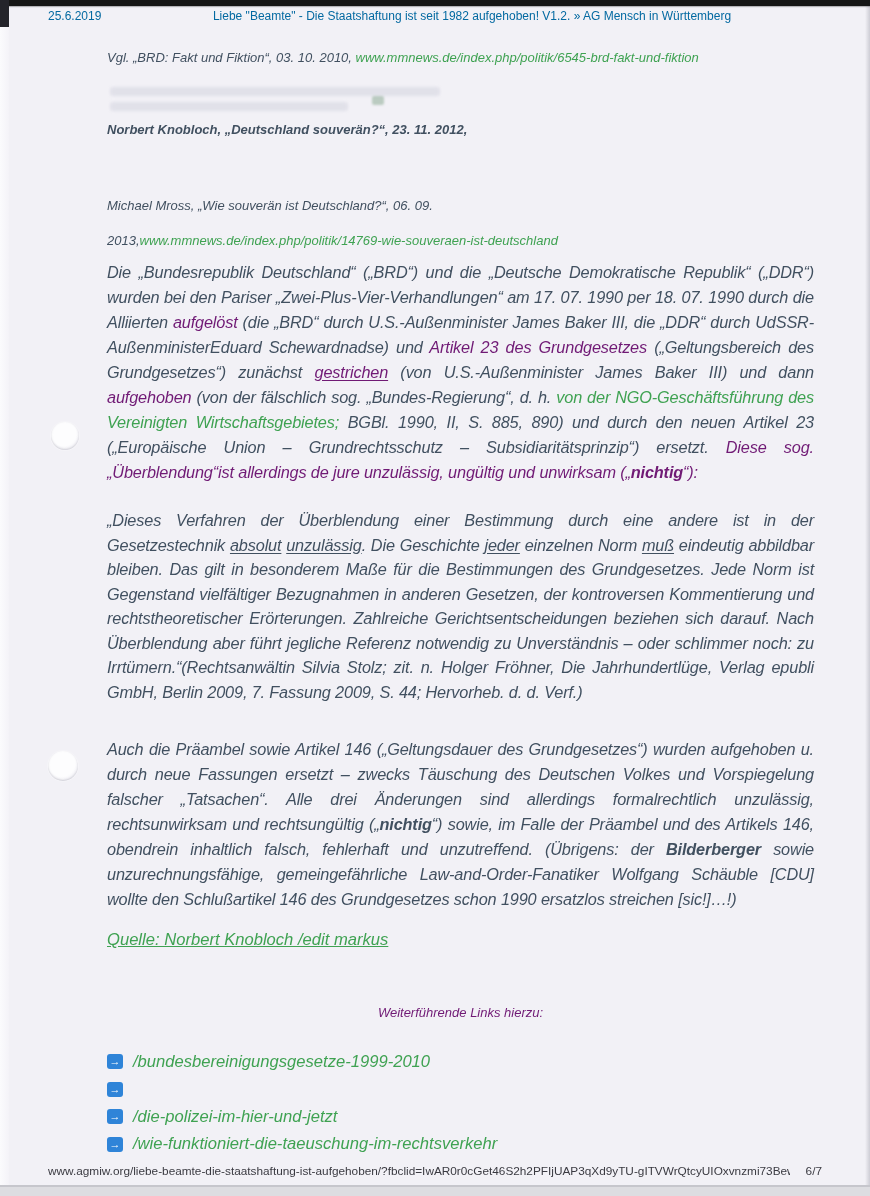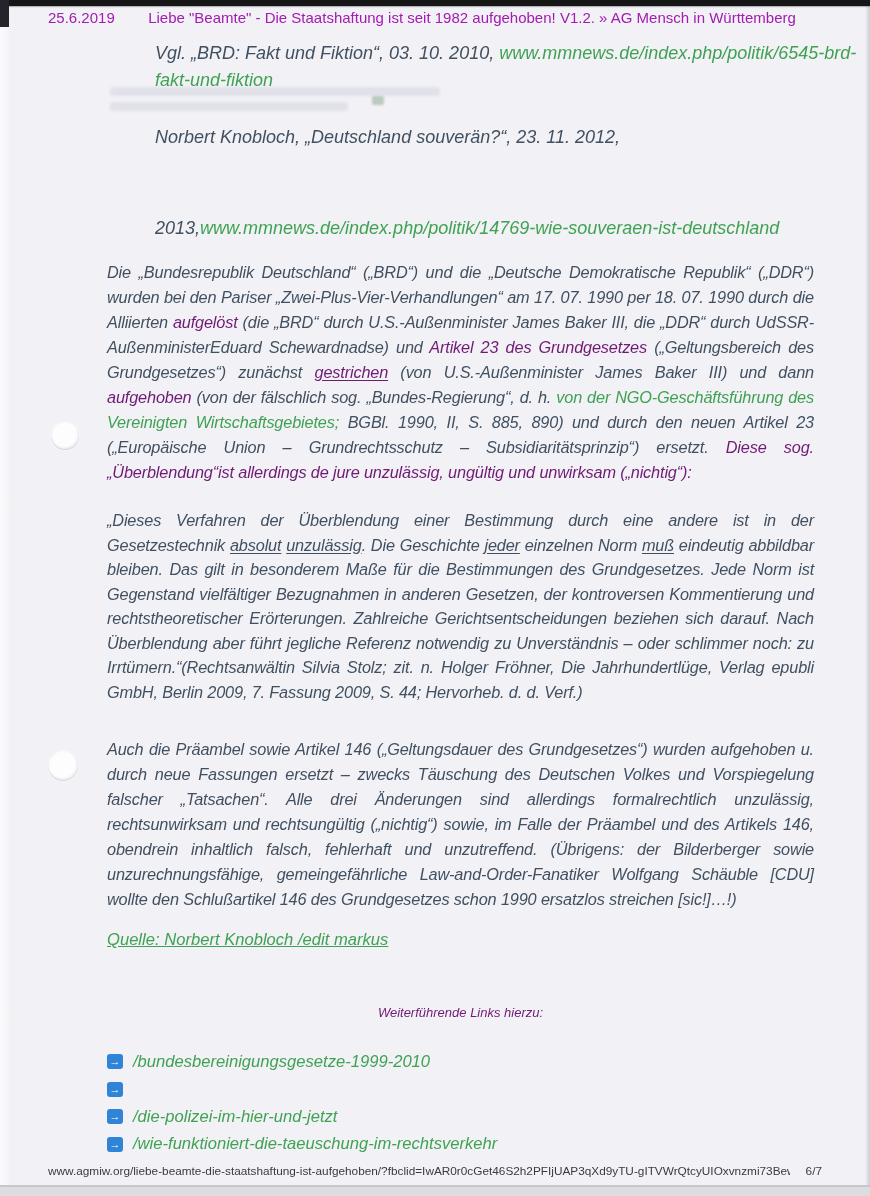--- a/index.html
+++ b/index.html
@@ -18,37 +18,37 @@
   .punch{position:absolute;border-radius:50%;
     background:radial-gradient(circle at 45% 40%, #fdfdfe 0 55%, #f3f2f7 75%, #e4e3ea 100%);
     box-shadow:inset 0 -1px 2px rgba(140,140,155,.35), 0 0 2px rgba(255,255,255,.9);}
   .punch1{left:51px;top:422px;width:28px;height:28px;}
   .punch2{left:48px;top:751px;width:30px;height:30px;}
   .ghost{position:absolute;border-radius:4px;background:rgba(135,142,165,.16);filter:blur(1.5px);}
   .ghost1{left:110px;top:87px;width:330px;height:9px;}
   .ghost2{left:110px;top:102px;width:238px;height:9px;}
   .ghost-blob{position:absolute;left:372px;top:96px;width:12px;height:9px;border-radius:2px;background:rgba(70,125,80,.32);filter:blur(1px);}
   
-  .hdr{position:absolute;top:9px;font-size:15px;color:#a21caf;font-style:normal;}
+  .hdr{position:absolute;top:9px;font-size:12px;color:#0369a1;font-style:normal;}
   .hdr-date{left:48px;}
   .hdr-title{left:90px;right:16px;text-align:center;}
   .ftr{position:absolute;top:1164px;left:48px;right:48px;display:flex;align-items:baseline;font-size:11.8px;color:#3a3a41;}
   .ftr-url{flex:1;white-space:nowrap;overflow:hidden;}
   .ftr-page{margin-left:16px;}
   
   .txt{position:absolute;left:107px;width:707px;font-style:italic;color:#415060;}
-  .ref{font-size:18px;line-height:27px;margin-left:48px;}
+  .ref{font-size:13px;line-height:35px;}
   .para{font-size:16.3px;line-height:25px;text-align:justify;letter-spacing:-0.15px;}
   .quotep{line-height:24.5px;}
   .green{color:#3fa252;}
   .blue{color:#701a75;}
-  .bold{font-weight:normal;margin-top:36px;}
+  .bold{font-weight:bold;margin-top:36px;}
   .ul{text-decoration:underline;text-underline-offset:2px;}
   .ref1{top:40px;}
-  .ref2{top:124px;}
+  .ref2{top:112px;font-weight:bold;}
   .ref3{top:188px;}
   .pmain{top:260px;}
   .pquote{top:508px;font-style:italic;}
   .ppraeambel{top:737px;}
   .psource{top:930px;font-size:16.6px;text-decoration:underline;}
   .pfurther{top:1005px;font-size:13px;text-align:center;}
   .linklist{top:1048px;}
   .linkrow{display:flex;align-items:center;gap:10px;height:27.5px;}
   .arrow-box{flex:0 0 auto;width:16px;height:15px;border-radius:3px;background:#2f84d8;color:#ffffff;
     font-style:normal;font-weight:bold;font-size:11px;line-height:15px;text-align:center;}
@@ -69,21 +69,21 @@
 <div class="ghost ghost2"></div>
 <div class="ghost-blob"></div>
 
 <div class="hdr hdr-date">25.6.2019</div>
 <div class="hdr hdr-title">Liebe "Beamte" - Die Staatshaftung ist seit 1982 aufgehoben! V1.2. » AG Mensch in Württemberg</div>
 
 <div class="txt ref ref1"><span>Vgl. „BRD: Fakt und Fiktion“, 03. 10. 2010, </span><span class="green">www.mmnews.de/index.php/politik/6545-brd-fakt-und-fiktion</span></div>
 
 <div class="txt ref ref2"><span>Norbert Knobloch, „Deutschland souverän?“, 23. 11. 2012,</span><br></div>
 
-<div class="txt ref ref3"><br><span>2013,</span><span class="green">www.mmnews.de/index.php/politik/14769-wie-souveraen-ist-deutschland</span></div>
+<div class="txt ref ref3"><span>Michael Mross, „Wie souverän ist Deutschland?“, 06. 09.</span><br><span>2013,</span><span class="green">www.mmnews.de/index.php/politik/14769-wie-souveraen-ist-deutschland</span></div>
 
 <div class="txt para pmain"><span>Die „Bundesrepublik Deutschland“ („BRD“) und die „Deutsche Demokratische Republik“ („DDR“) wurden bei den Pariser „Zwei-Plus-Vier-Verhandlungen“ am 17. 07. 1990 per 18. 07. 1990 durch die Alliierten </span><span class="blue">aufgelöst</span><span> (die „BRD“ durch U.S.-Außenminister James Baker III, die „DDR“ durch UdSSR-AußenministerEduard Schewardnadse) und </span><span class="blue">Artikel 23 des Grundgesetzes</span><span> („Geltungsbereich des Grundgesetzes“) zunächst </span><span class="blue ul">gestrichen</span><span> (von U.S.-Außenminister James Baker III) und dann </span><span class="blue">aufgehoben</span><span> (von der fälschlich sog. „Bundes-Regierung“, d. h. </span><span class="green">von der NGO-Geschäftsführung des Vereinigten Wirtschaftsgebietes;</span><span> BGBl. 1990, II, S. 885, 890) und durch den neuen Artikel 23 („Europäische Union – Grundrechtsschutz – Subsidiaritätsprinzip“) ersetzt. </span><span class="blue">Diese sog. „Überblendung“ist allerdings de jure unzulässig, ungültig und unwirksam („</span><span class="blue bold">nichtig</span><span class="blue">“):</span></div>
 
 <div class="txt para quotep pquote"><span>„Dieses Verfahren der Überblendung einer Bestimmung durch eine andere ist in der Gesetzestechnik </span><span class="ul">absolut</span><span> </span><span class="ul">unzulässig</span><span>. Die Geschichte </span><span class="ul">jeder</span><span> einzelnen Norm </span><span class="ul">muß</span><span> eindeutig abbildbar bleiben. Das gilt in besonderem Maße für die Bestimmungen des Grundgesetzes. Jede Norm ist Gegenstand vielfältiger Bezugnahmen in anderen Gesetzen, der kontroversen Kommentierung und rechtstheoretischer Erörterungen. Zahlreiche Gerichtsentscheidungen beziehen sich darauf. Nach Überblendung aber führt jegliche Referenz notwendig zu Unverständnis – oder schlimmer noch: zu Irrtümern.“(Rechtsanwältin Silvia Stolz; zit. n. Holger Fröhner, Die Jahrhundertlüge, Verlag epubli GmbH, Berlin 2009, 7. Fassung 2009, S. 44; Hervorheb. d. d. Verf.)</span></div>
 
 <div class="txt para ppraeambel"><span>Auch die Präambel sowie Artikel 146 („Geltungsdauer des Grundgesetzes“) wurden aufgehoben u. durch neue Fassungen ersetzt – zwecks Täuschung des Deutschen Volkes und Vorspiegelung falscher „Tatsachen“. Alle drei Änderungen sind allerdings formalrechtlich unzulässig, rechtsunwirksam und rechtsungültig („</span><span class="bold">nichtig</span><span>“) sowie, im Falle der Präambel und des Artikels 146, obendrein inhaltlich falsch, fehlerhaft und unzutreffend. (Übrigens: der </span><span class="bold">Bilderberger</span><span> sowie unzurechnungsfähige, gemeingefährliche Law-and-Order-Fanatiker Wolfgang Schäuble [CDU] wollte den Schlußartikel 146 des Grundgesetzes schon 1990 ersatzlos streichen [sic!]…!)</span></div>
 
 <div class="txt psource green">Quelle: Norbert Knobloch /edit markus</div>
 
 <div class="txt pfurther blue">Weiterführende Links hierzu:</div>

